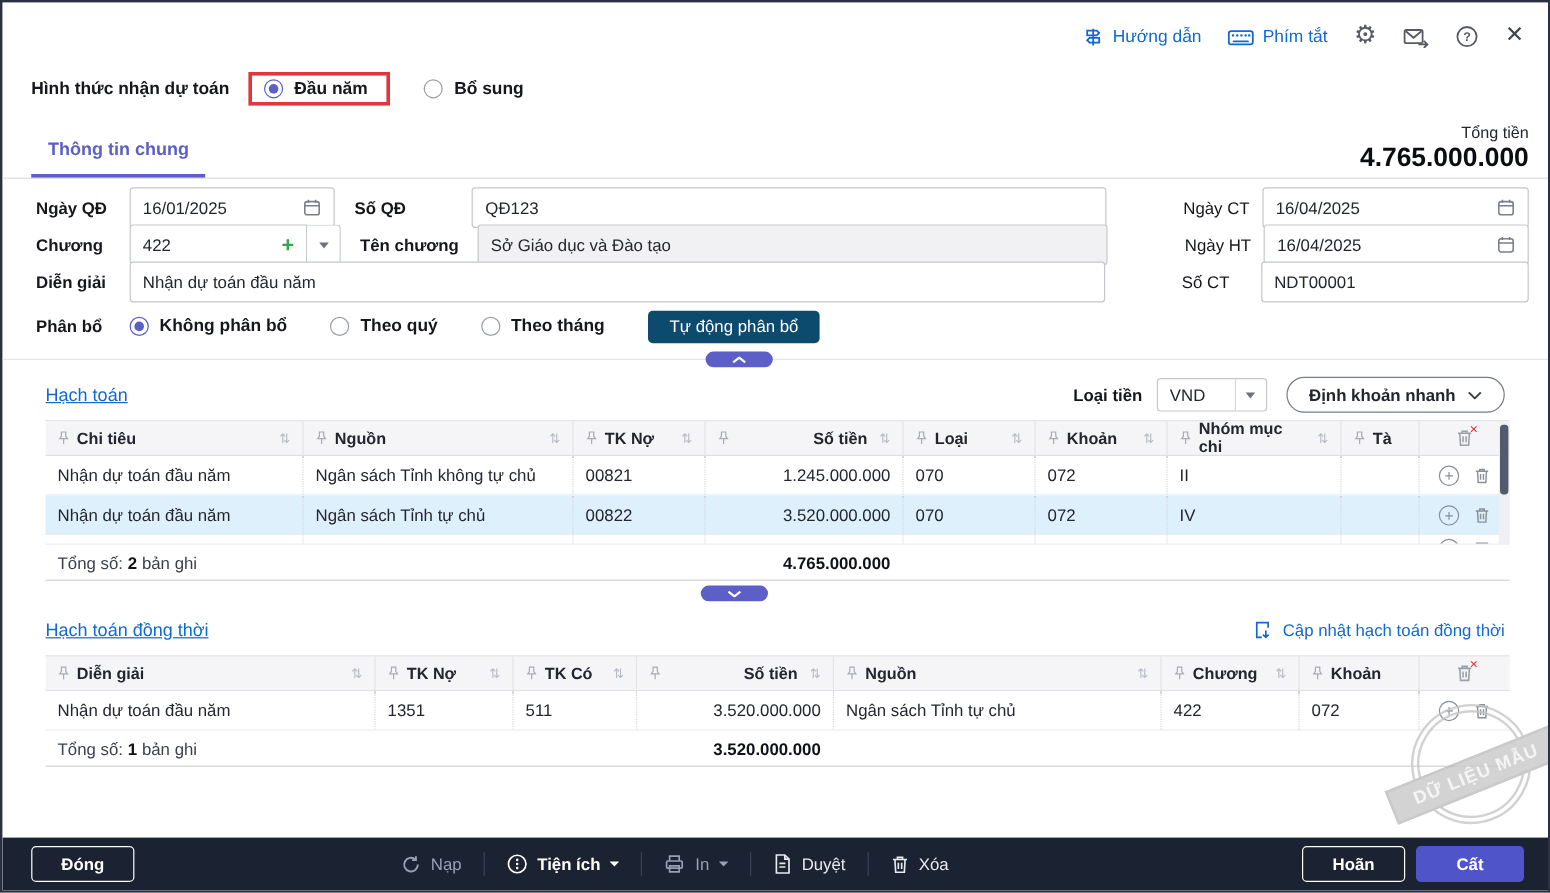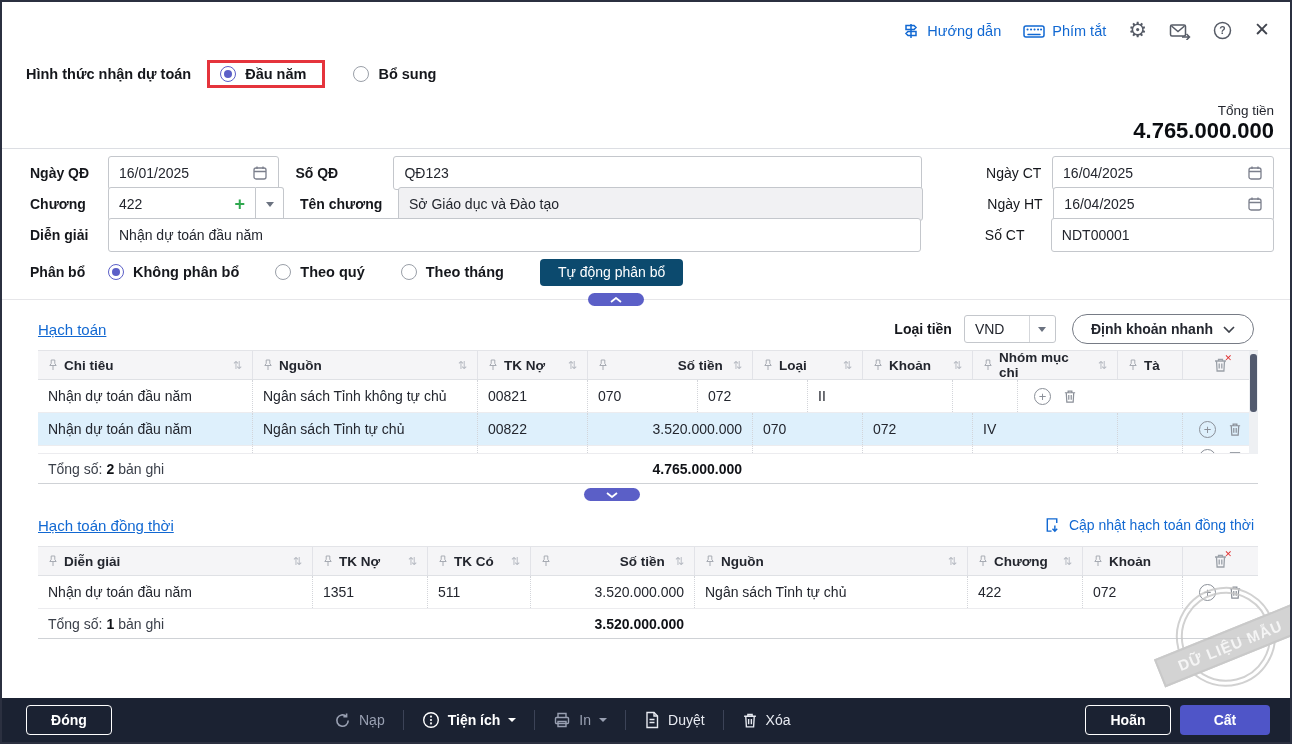--- a/index.html
+++ b/index.html
@@ -165,20 +165,21 @@
         <span>Đầu năm</span>
       </label>
     </span>
     <label class="radio-opt plain-opt">
       <span class="radio"></span>
       <span>Bổ sung</span>
     </label>
   </div>
 
   <div class="hdr-tabs">
+    <div class="tab">Thông tin chung</div>
     <div class="total">
       <div class="total-lbl">Tổng tiền</div>
       <div class="total-val">4.765.000.000</div>
     </div>
   </div>
 
   <div class="form">
     <div class="frow">
       <span class="l1">Ngày QĐ</span>
       <span class="inp w176">
@@ -361,20 +362,21 @@
             </svg>
           <span class="tx">✕</span>
         </span>
       </div>
     </div>
 
     <div class="trow">
       <div class="t1c0">Nhận dự toán đầu năm</div>
       <div class="t1c1">Ngân sách Tỉnh không tự chủ</div>
       <div class="t1c2">00821</div>
+      <div class="t1c3 num">1.245.000.000</div>
       <div class="t1c4">070</div>
       <div class="t1c5">072</div>
       <div class="t1c6">II</div>
       <div class="t1c7"></div>
       <div class="t1c8 acts">
         <span class="pc">+</span>
         <span class="rowtrash">
             <svg width="14" height="15" viewBox="0 0 15 16" fill="none" stroke="currentColor" stroke-width="1.3">
               <path d="M2 4h11M5.5 4V2.3h4V4M3.5 4l.6 10h6.8l.6-10M6.2 6.5v5M8.8 6.5v5"></path>
             </svg>

